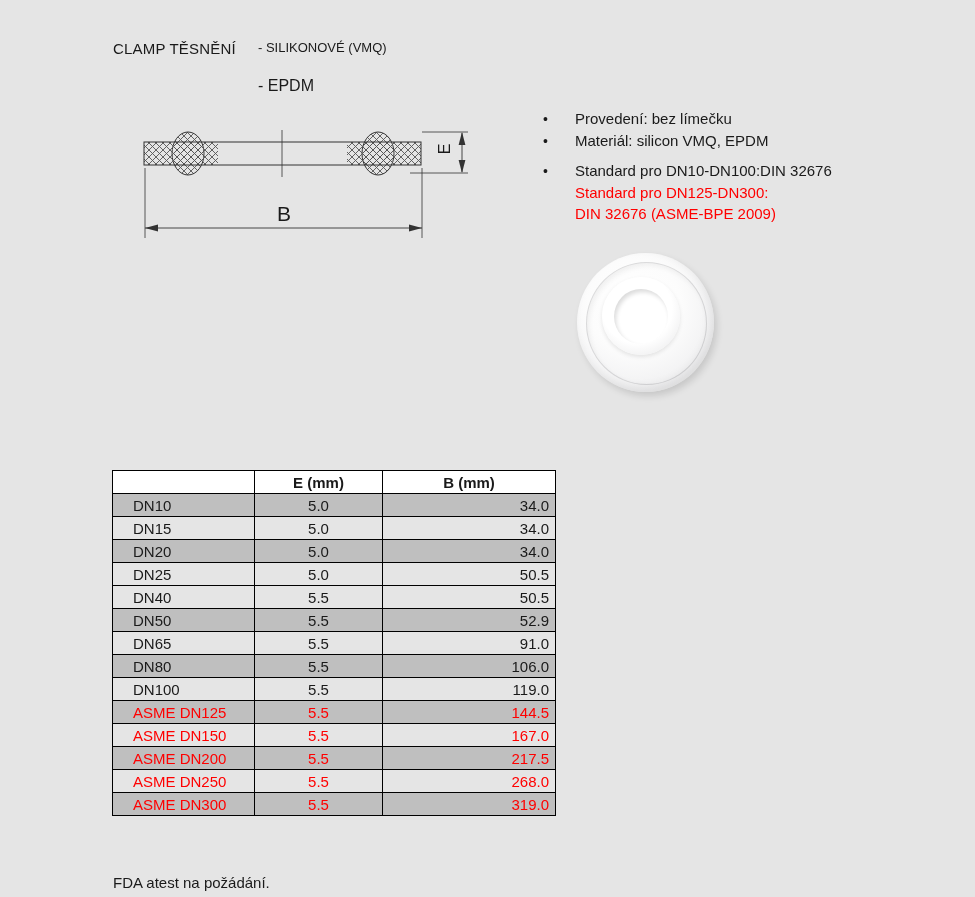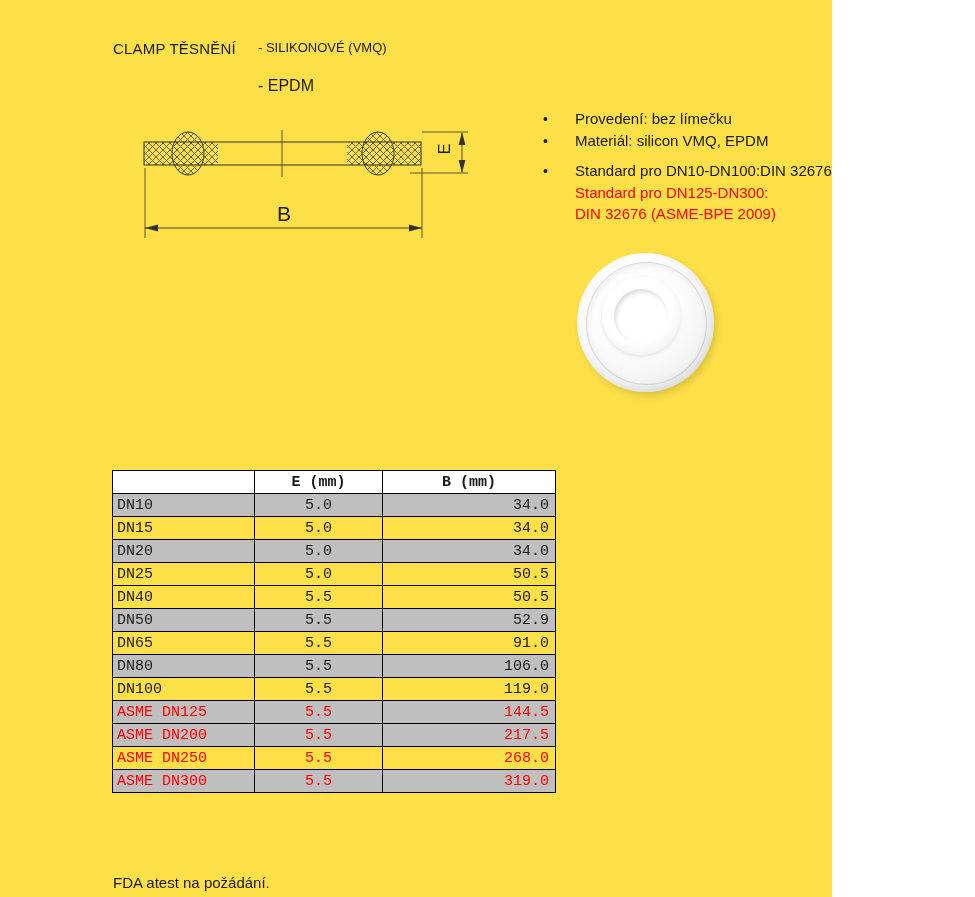--- a/index.html
+++ b/index.html
@@ -1,17 +1,17 @@
 <!DOCTYPE html>
 <html><head>
 <meta charset="utf-8">
 <style>
   html,body{margin:0;padding:0;background:#ffffff;}
   .page{
-    position:relative;width:832px;height:897px;background:#fde047;overflow:hidden;
+    position:relative;width:975px;height:897px;background:#e5e5e5;overflow:hidden;
     font-family:"Liberation Sans", sans-serif;color:#1a1a1a;
   }
   .abs{position:absolute;}
 
   
   .title-main{left:113px;top:40px;font-size:15px;letter-spacing:0.2px;}
   .title-var1{left:258px;top:40px;font-size:13px;}
   .title-var2{left:258px;top:77px;font-size:16px;}
 
   
@@ -44,24 +44,24 @@
   .gasket-hole{
     position:absolute;left:37px;top:36px;width:54px;height:55px;border-radius:50%;
     background:#ffffff;
     box-shadow:inset 2px 3px 4px rgba(0,0,0,0.14);
   }
 
   
   .size-table{left:112px;top:470px;border-collapse:collapse;table-layout:fixed;width:443px;}
   .size-table th,.size-table td{
     border:1.5px solid #000;height:23px;box-sizing:border-box;
-    font-size:15px;padding:0 6px;overflow:hidden;white-space:nowrap;font-family:Liberation Mono, monospace;
+    font-size:15px;padding:0 6px;overflow:hidden;white-space:nowrap;
   }
   .size-table th{font-weight:bold;text-align:center;background:#ffffff;}
-  .size-table td.c1{text-align:left;padding-left:4px;width:142px;}
+  .size-table td.c1{text-align:left;padding-left:20px;width:142px;}
   .size-table td.c2{text-align:center;width:128px;}
   .size-table td.c3{text-align:right;width:173px;}
   .size-table col.w1{width:142px;} .size-table col.w2{width:128px;} .size-table col.w3{width:173px;}
   tr.shaded td{background:#bfbfbf;}
   tr.redrow td{color:#ff0000;}
 
   
   .footer-note{left:113px;top:874px;font-size:15px;}
 </style>
 </head>
@@ -184,20 +184,25 @@
       <tr>
         <td class="c1">DN100</td>
         <td class="c2">5.5</td>
         <td class="c3">119.0</td>
       </tr>
       <tr class="shaded redrow">
         <td class="c1">ASME DN125</td>
         <td class="c2">5.5</td>
         <td class="c3">144.5</td>
       </tr>
+      <tr class="redrow">
+        <td class="c1">ASME DN150</td>
+        <td class="c2">5.5</td>
+        <td class="c3">167.0</td>
+      </tr>
       <tr class="shaded redrow">
         <td class="c1">ASME DN200</td>
         <td class="c2">5.5</td>
         <td class="c3">217.5</td>
       </tr>
       <tr class="redrow">
         <td class="c1">ASME DN250</td>
         <td class="c2">5.5</td>
         <td class="c3">268.0</td>
       </tr>

